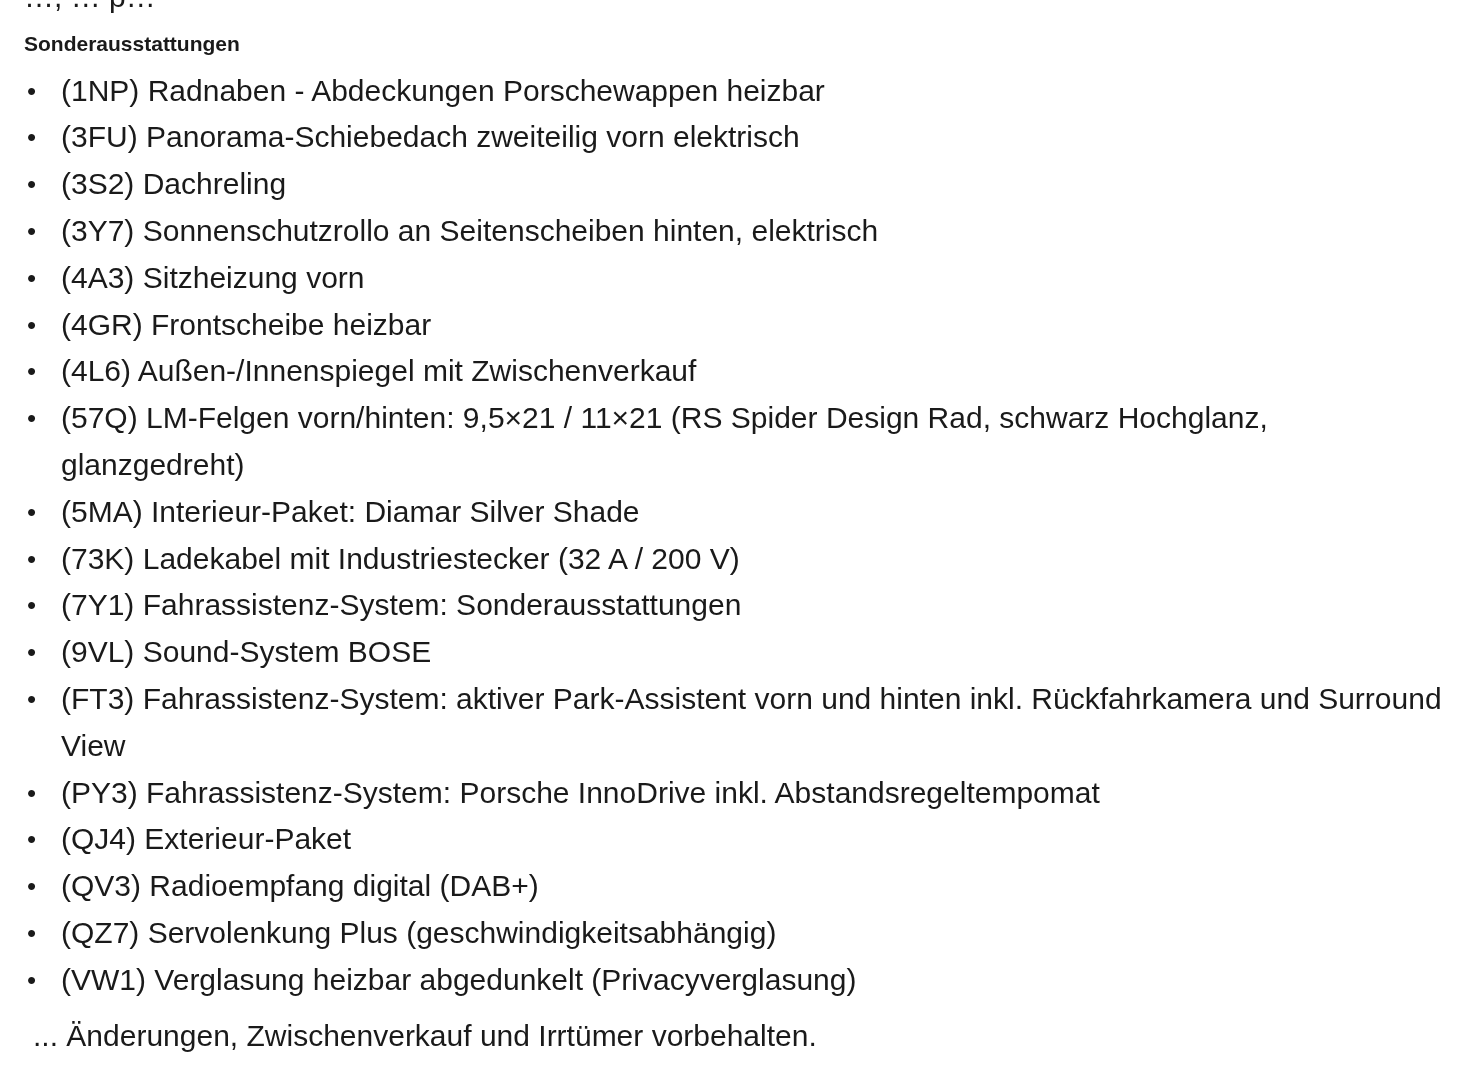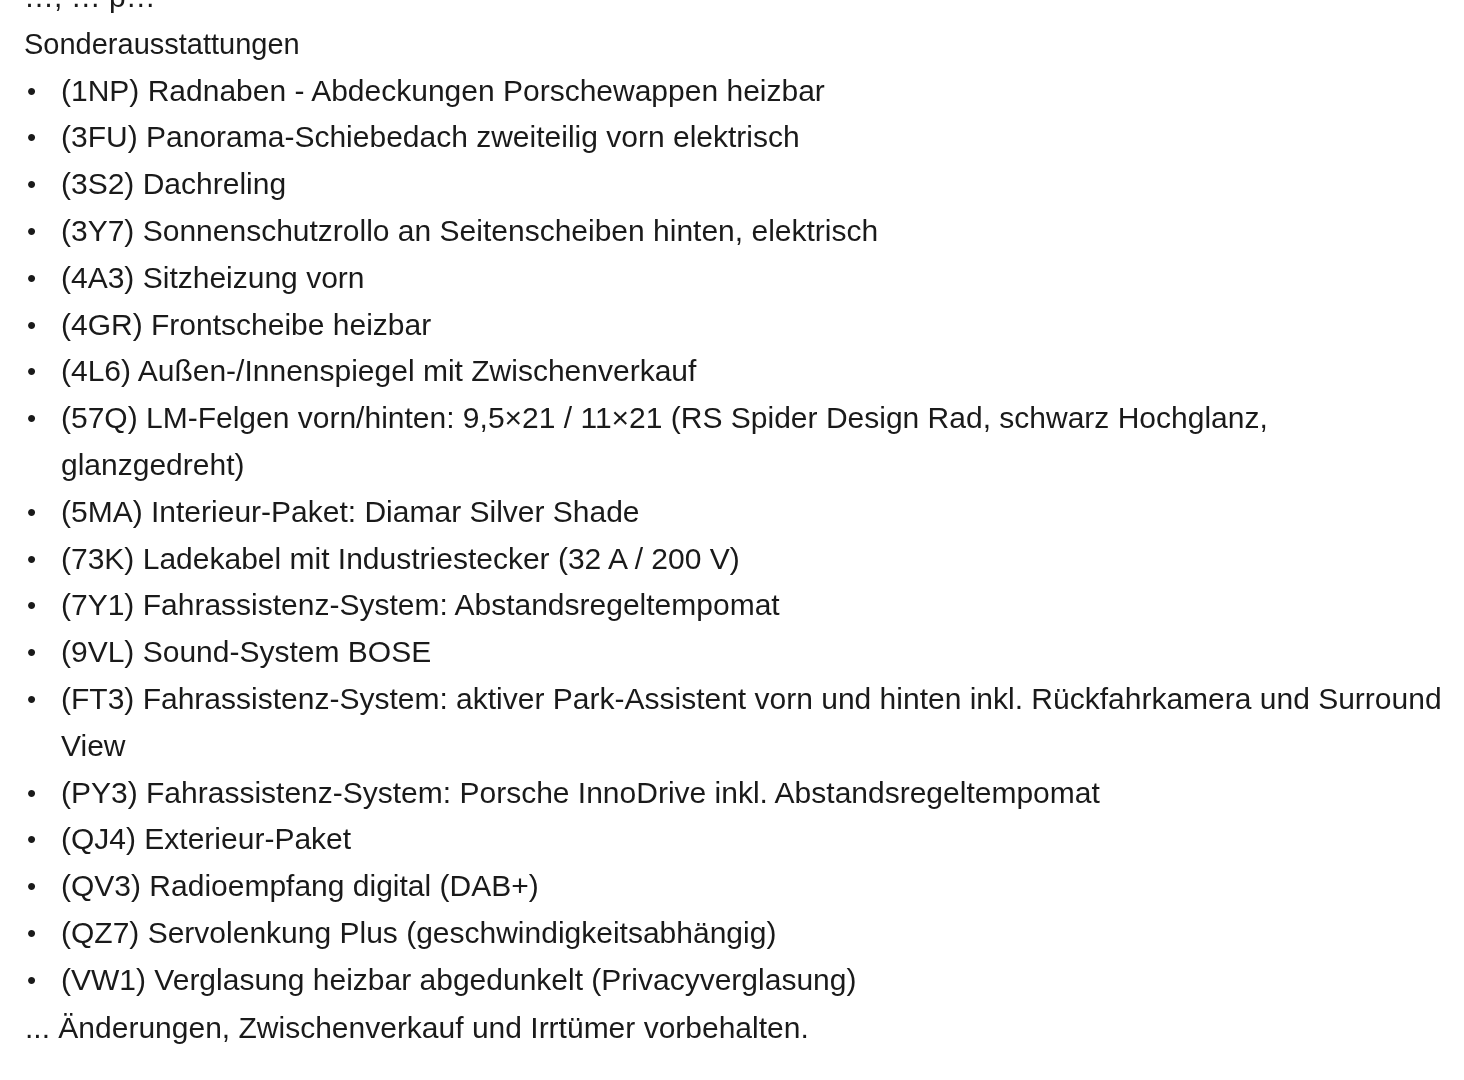--- a/index.html
+++ b/index.html
@@ -22,62 +22,62 @@
       width: 1420px;
       font-size: 30px;
       line-height: 46.8px;
     }
     .cut-line {
       height: 46.8px;
       white-space: nowrap;
       overflow: hidden;
     }
     .heading {
-      font-weight: normal;
+      font-weight: bold;
       margin: 0;
-      font-size: 29px;
+      font-size: 21px;
       line-height: 46.8px;
     }
     ul.options {
       list-style: none;
       margin: 0;
       padding: 0;
     }
     ul.options li {
       position: relative;
       padding-left: 37px;
     }
     ul.options li .bullet {
       position: absolute;
       left: 3px;
       top: 0;
       font-size: 26px;
     }
     .footer-note {
-      margin: 1px;
+      margin: 9px;
     }
   </style>
 </head>
 <body>
 
 <div class="content">
   <div class="cut-line">…, … p…</div>
   <h3 class="heading">Sonderausstattungen</h3>
   <ul class="options" id="options-list">
       <li><span class="bullet">•</span><span>(1NP)</span> <span>Radnaben - Abdeckungen Porschewappen heizbar</span></li>
       <li><span class="bullet">•</span><span>(3FU)</span> <span>Panorama-Schiebedach zweiteilig vorn elektrisch</span></li>
       <li><span class="bullet">•</span><span>(3S2)</span> <span>Dachreling</span></li>
       <li><span class="bullet">•</span><span>(3Y7)</span> <span>Sonnenschutzrollo an Seitenscheiben hinten, elektrisch</span></li>
       <li><span class="bullet">•</span><span>(4A3)</span> <span>Sitzheizung vorn</span></li>
       <li><span class="bullet">•</span><span>(4GR)</span> <span>Frontscheibe heizbar</span></li>
       <li><span class="bullet">•</span><span>(4L6)</span> <span>Außen-/Innenspiegel mit Zwischenverkauf</span></li>
       <li><span class="bullet">•</span><span>(57Q)</span> <span>LM-Felgen vorn/hinten: 9,5×21 / 11×21 (RS Spider Design Rad, schwarz Hochglanz, glanzgedreht)</span></li>
       <li><span class="bullet">•</span><span>(5MA)</span> <span>Interieur-Paket: Diamar Silver Shade</span></li>
       <li><span class="bullet">•</span><span>(73K)</span> <span>Ladekabel mit Industriestecker (32 A / 200 V)</span></li>
-      <li><span class="bullet">•</span><span>(7Y1)</span> <span>Fahrassistenz-System: Abstandsregeltempomat</span></li>
+      <li><span class="bullet">•</span><span>(7Y1)</span> <span>Fahrassistenz-System: Sonderausstattungen</span></li>
       <li><span class="bullet">•</span><span>(9VL)</span> <span>Sound-System BOSE</span></li>
       <li><span class="bullet">•</span><span>(FT3)</span> <span>Fahrassistenz-System: aktiver Park-Assistent vorn und hinten inkl. Rückfahrkamera und Surround View</span></li>
       <li><span class="bullet">•</span><span>(PY3)</span> <span>Fahrassistenz-System: Porsche InnoDrive inkl. Abstandsregeltempomat</span></li>
       <li><span class="bullet">•</span><span>(QJ4)</span> <span>Exterieur-Paket</span></li>
       <li><span class="bullet">•</span><span>(QV3)</span> <span>Radioempfang digital (DAB+)</span></li>
       <li><span class="bullet">•</span><span>(QZ7)</span> <span>Servolenkung Plus (geschwindigkeitsabhängig)</span></li>
       <li><span class="bullet">•</span><span>(VW1)</span> <span>Verglasung heizbar abgedunkelt (Privacyverglasung)</span></li>
     </ul>
   <p class="footer-note">... Änderungen, Zwischenverkauf und Irrtümer vorbehalten.</p>
 </div>

